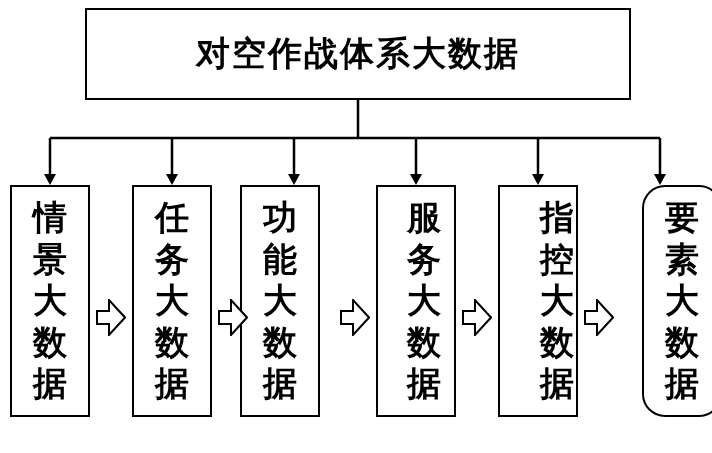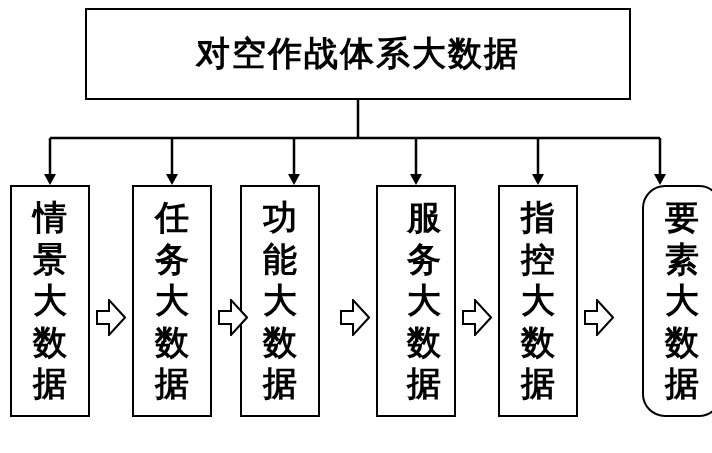--- a/index.html
+++ b/index.html
@@ -45,21 +45,21 @@
   .flow-node .vlabel {
     width: 38px;              
     word-break: break-all;
     text-align: center;
     line-height: 1.22;
   }
   .flow-node-0 { left: 10px; }
   .flow-node-1 { left: 132px; align-items: center; }
   .flow-node-2 { left: 240px; }
   .flow-node-3 { left: 376px; padding-left: 16px; }
-  .flow-node-4 { left: 498px; }
+  .flow-node-4 { left: 498px; justify-content: flex-end; }
   .flow-node-5 { left: 642px; border-radius: 23px; }
 
   .connector-svg {
     position: absolute;
     left: 0;
     top: 0;
     width: 712px;
     height: 185px;
     pointer-events: none;
   }

